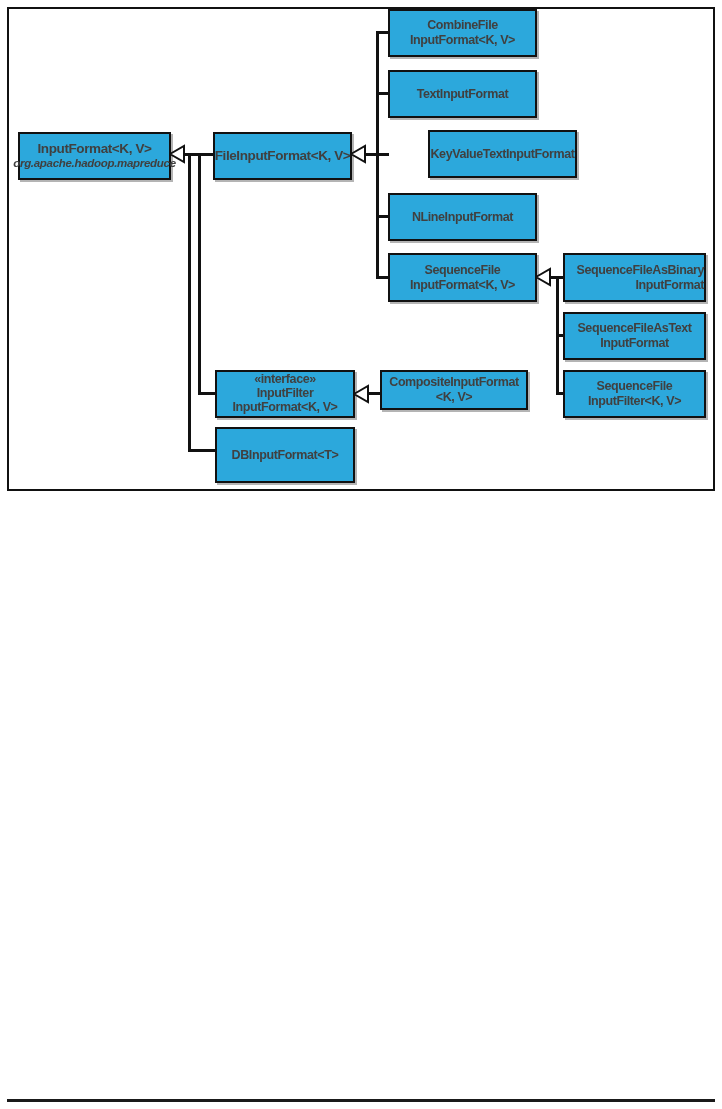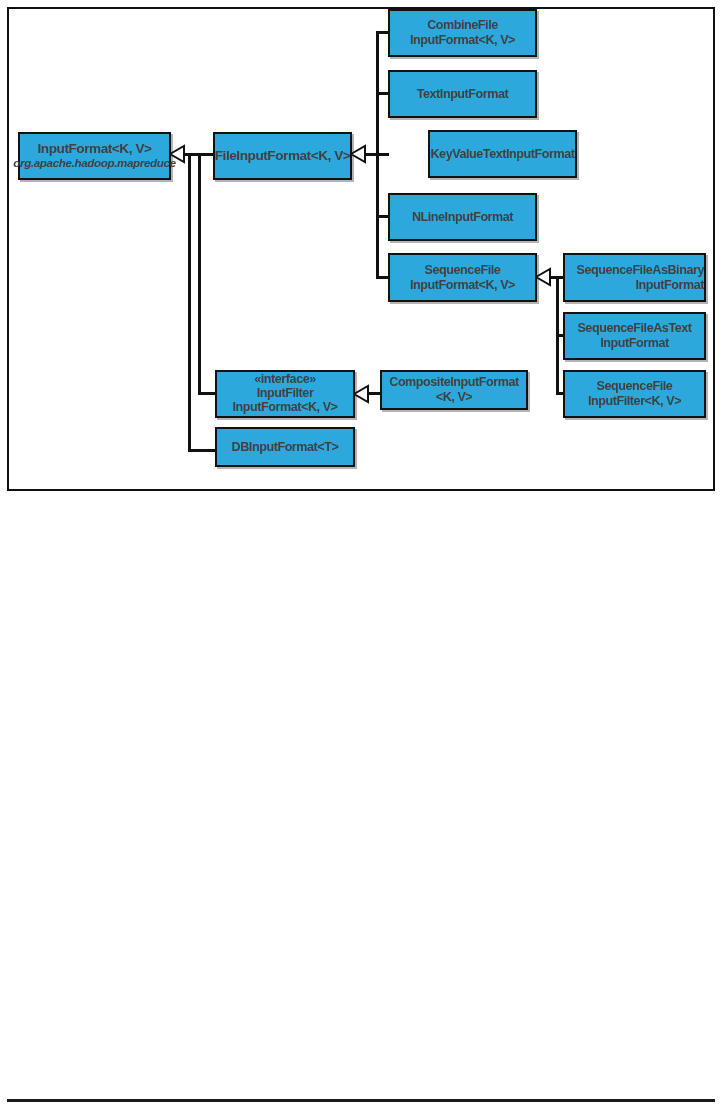--- a/index.html
+++ b/index.html
@@ -107,21 +107,21 @@
     <span>«interface»</span>
     <span>InputFilter</span>
     <span>InputFormat&lt;K, V&gt;</span>
   </div>
 
   <div class="node" style="left:380px; top:370px; width:148px; height:40px;">
     <span>CompositeInputFormat</span>
     <span>&lt;K, V&gt;</span>
   </div>
 
-  <div class="node" style="left:215px; top:427px; width:140px; height:40px;">
+  <div class="node" style="left:215px; top:427px; width:140px; height:56px;">
     <span>DBInputFormat&lt;T&gt;</span>
   </div>
 
   <div class="line" style="left:184px; top:153px; width:29px; height:3px;"></div>
   <div class="line" style="left:188px; top:153px; width:3px; height:299px;"></div>
   <div class="line" style="left:188px; top:449px; width:27px; height:3px;"></div>
   <div class="line" style="left:198px; top:153px; width:3px; height:242px;"></div>
   <div class="line" style="left:198px; top:392px; width:17px; height:3px;"></div>
   <svg class="arrow" style="left:169px; top:144px;" width="16" height="20">
     <polygon points="1,10 15,2 15,18" fill="#ffffff" stroke="#111111" stroke-width="2"></polygon>

